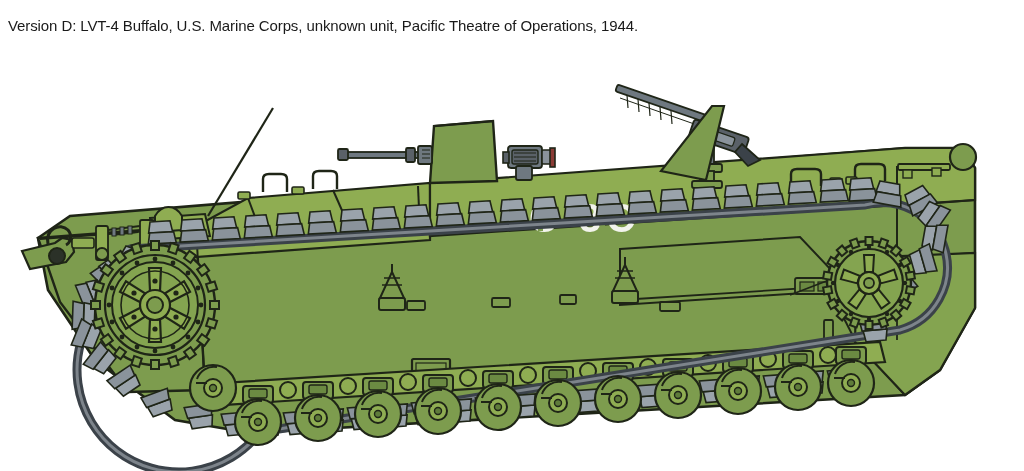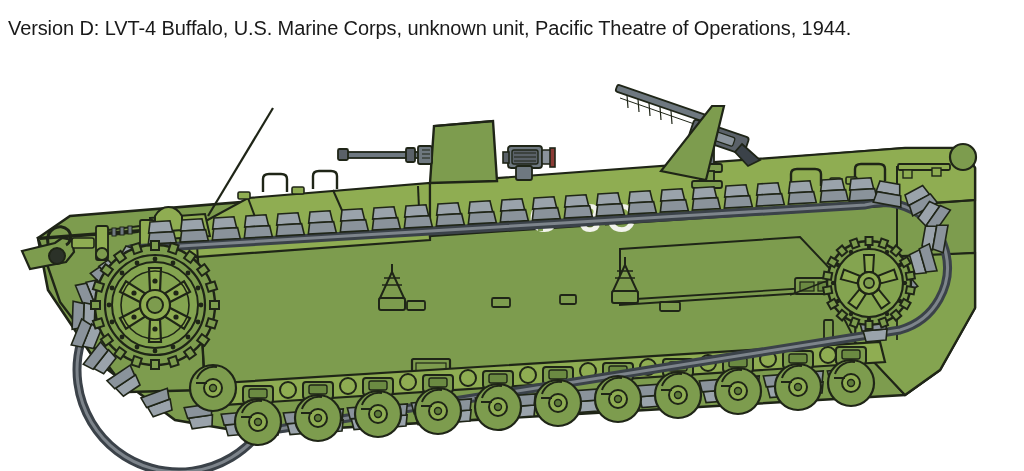--- a/index.html
+++ b/index.html
@@ -11,21 +11,21 @@
     width: 1024px;
     height: 471px;
     font-family: "Liberation Sans", sans-serif;
     overflow: hidden;
     position: relative;
   }
   #caption {
     position: absolute;
     left: 8px;
     top: 17px;
-    font-size: 20px;
+    font-size: 15px;
     color: #1a1a1a;
     letter-spacing: -0.1px;
     white-space: nowrap;
   }
   #illustration {
     position: absolute;
     left: 0;
     top: 40px;
     width: 1024px;
     height: 431px;

